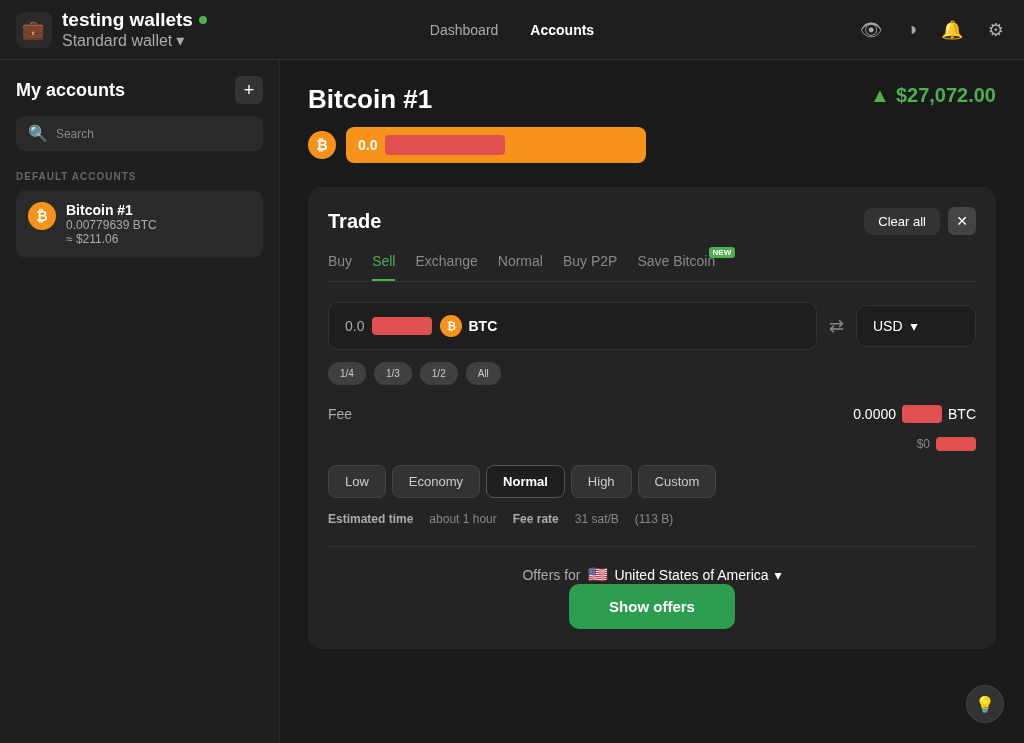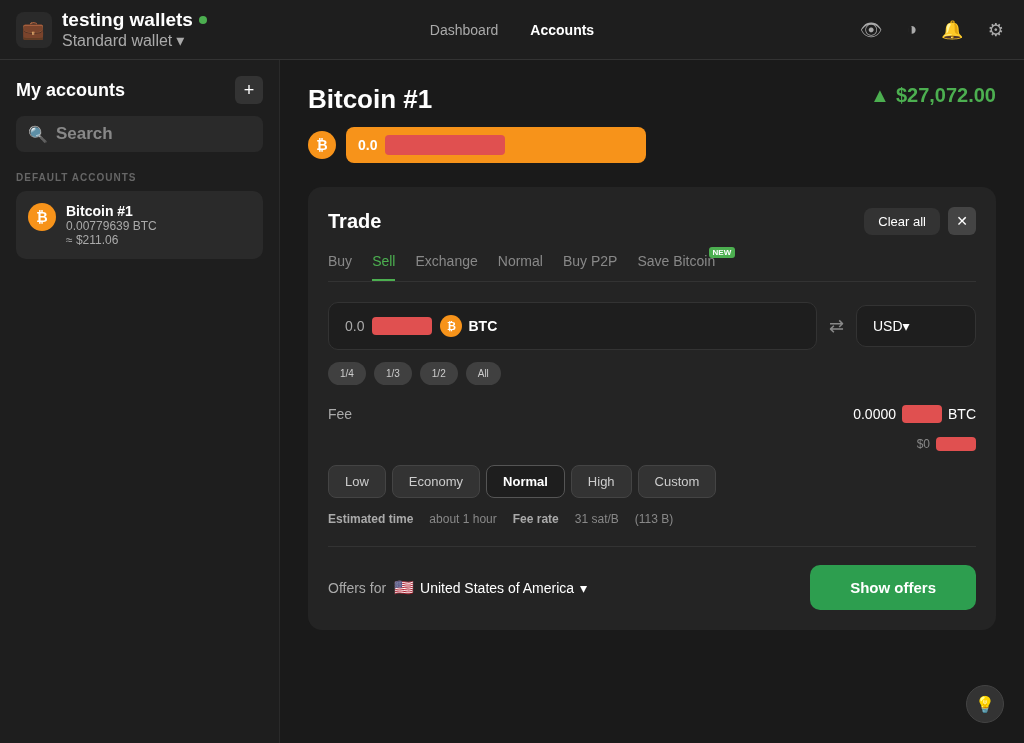--- a/index.html
+++ b/index.html
@@ -135,24 +135,23 @@
       background: #2a2a2a;
       border-radius: 8px;
       padding: 8px 12px;
       gap: 8px;
       margin-bottom: 20px;
     }
     .search-box input {
       background: none;
       border: none;
       color: #fff;
-      font-size: 17px;
+      font-size: 12px;
       outline: none;
       width: 100%;
-      font-weight: bold;
     }
     .search-box input::placeholder { color: #888; }
     .section-label {
       font-size: 10px;
       color: #666;
       letter-spacing: 1px;
       font-weight: 600;
       margin-bottom: 8px;
     }
     .account-item {
@@ -352,21 +351,21 @@
     }
     .usd-select {
       background: #1e1e1e;
       border: 1px solid #333;
       border-radius: 10px;
       padding: 12px 16px;
       color: #fff;
       font-size: 14px;
       display: flex;
       align-items: center;
-      gap: 0;
+      gap: 8px;
       min-width: 120px;
       cursor: pointer;
     }
 
     
     .fraction-row {
       display: flex;
       gap: 8px;
       margin-bottom: 20px;
     }
@@ -430,20 +429,21 @@
     }
     .est-label { font-weight: 600; color: #aaa; }
 
     
     .offers-row {
       display: flex;
       justify-content: space-between;
       align-items: center;
       border-top: 1px solid #333;
       padding-top: 18px;
+      flex-direction: column;
     }
     .offers-label {
       font-size: 14px;
       color: #aaa;
       display: flex;
       align-items: center;
       gap: 8px;
     }
     .flag-emoji { font-size: 16px; }
     .offers-country {

